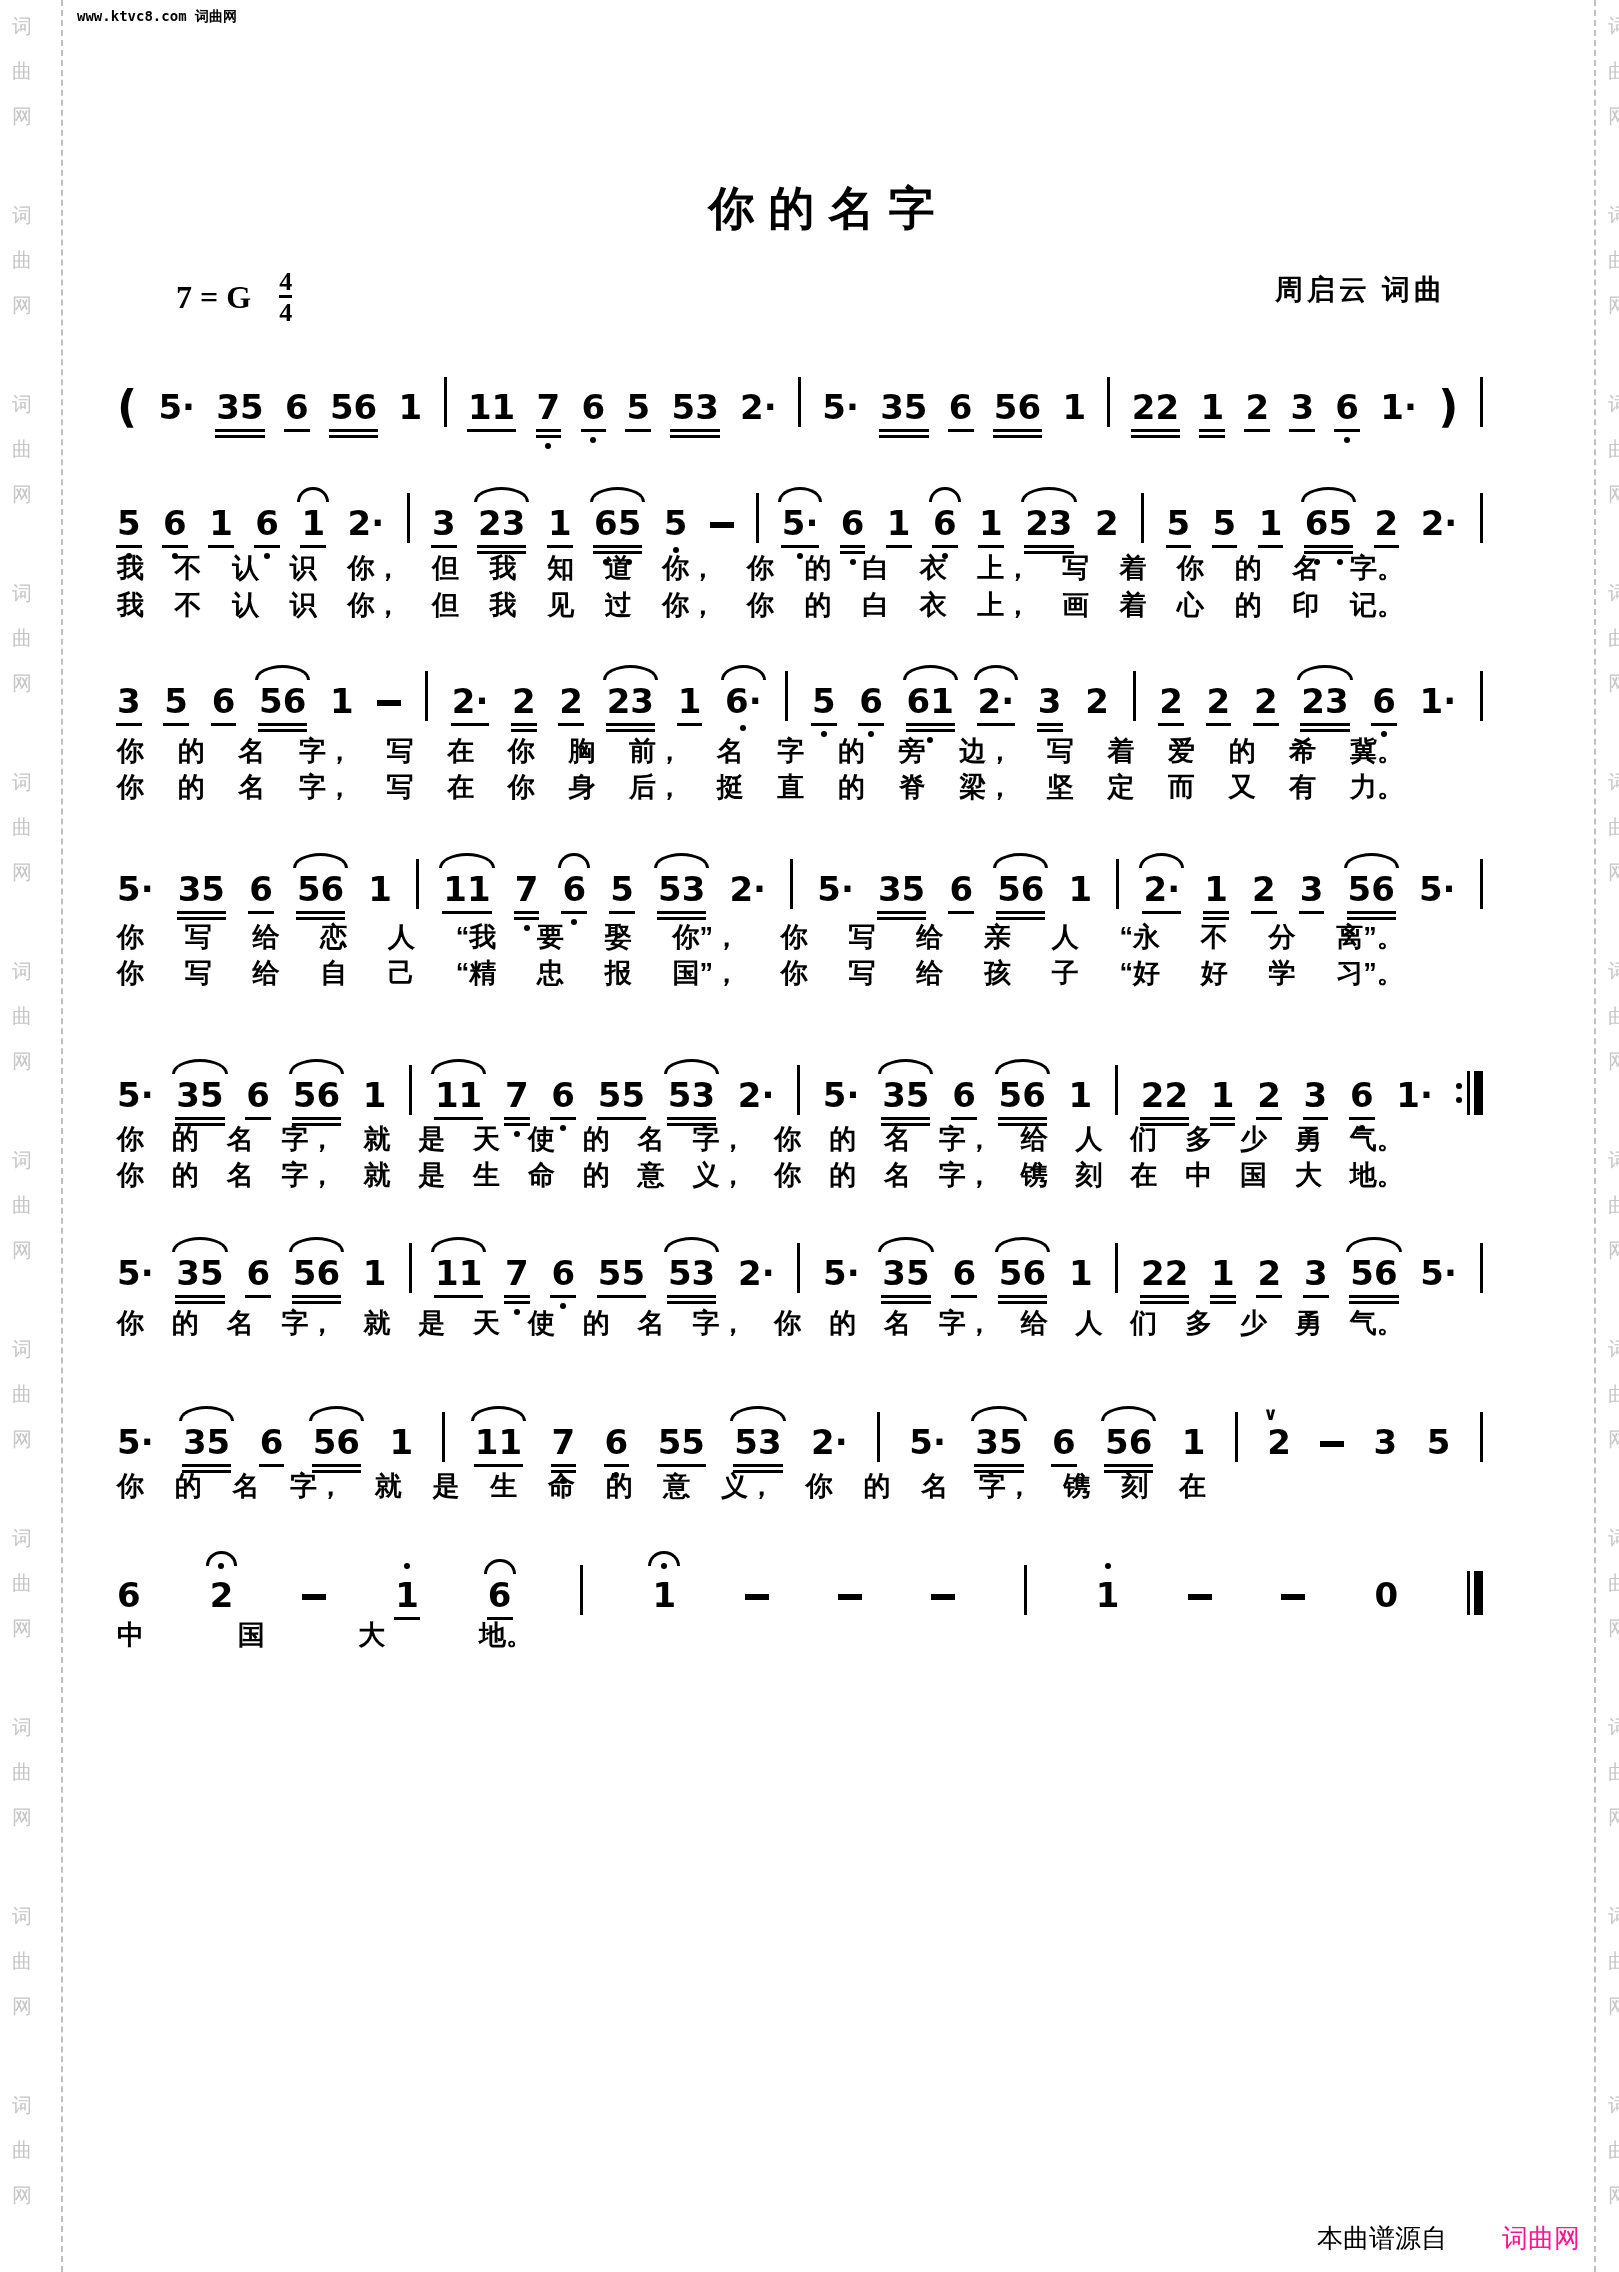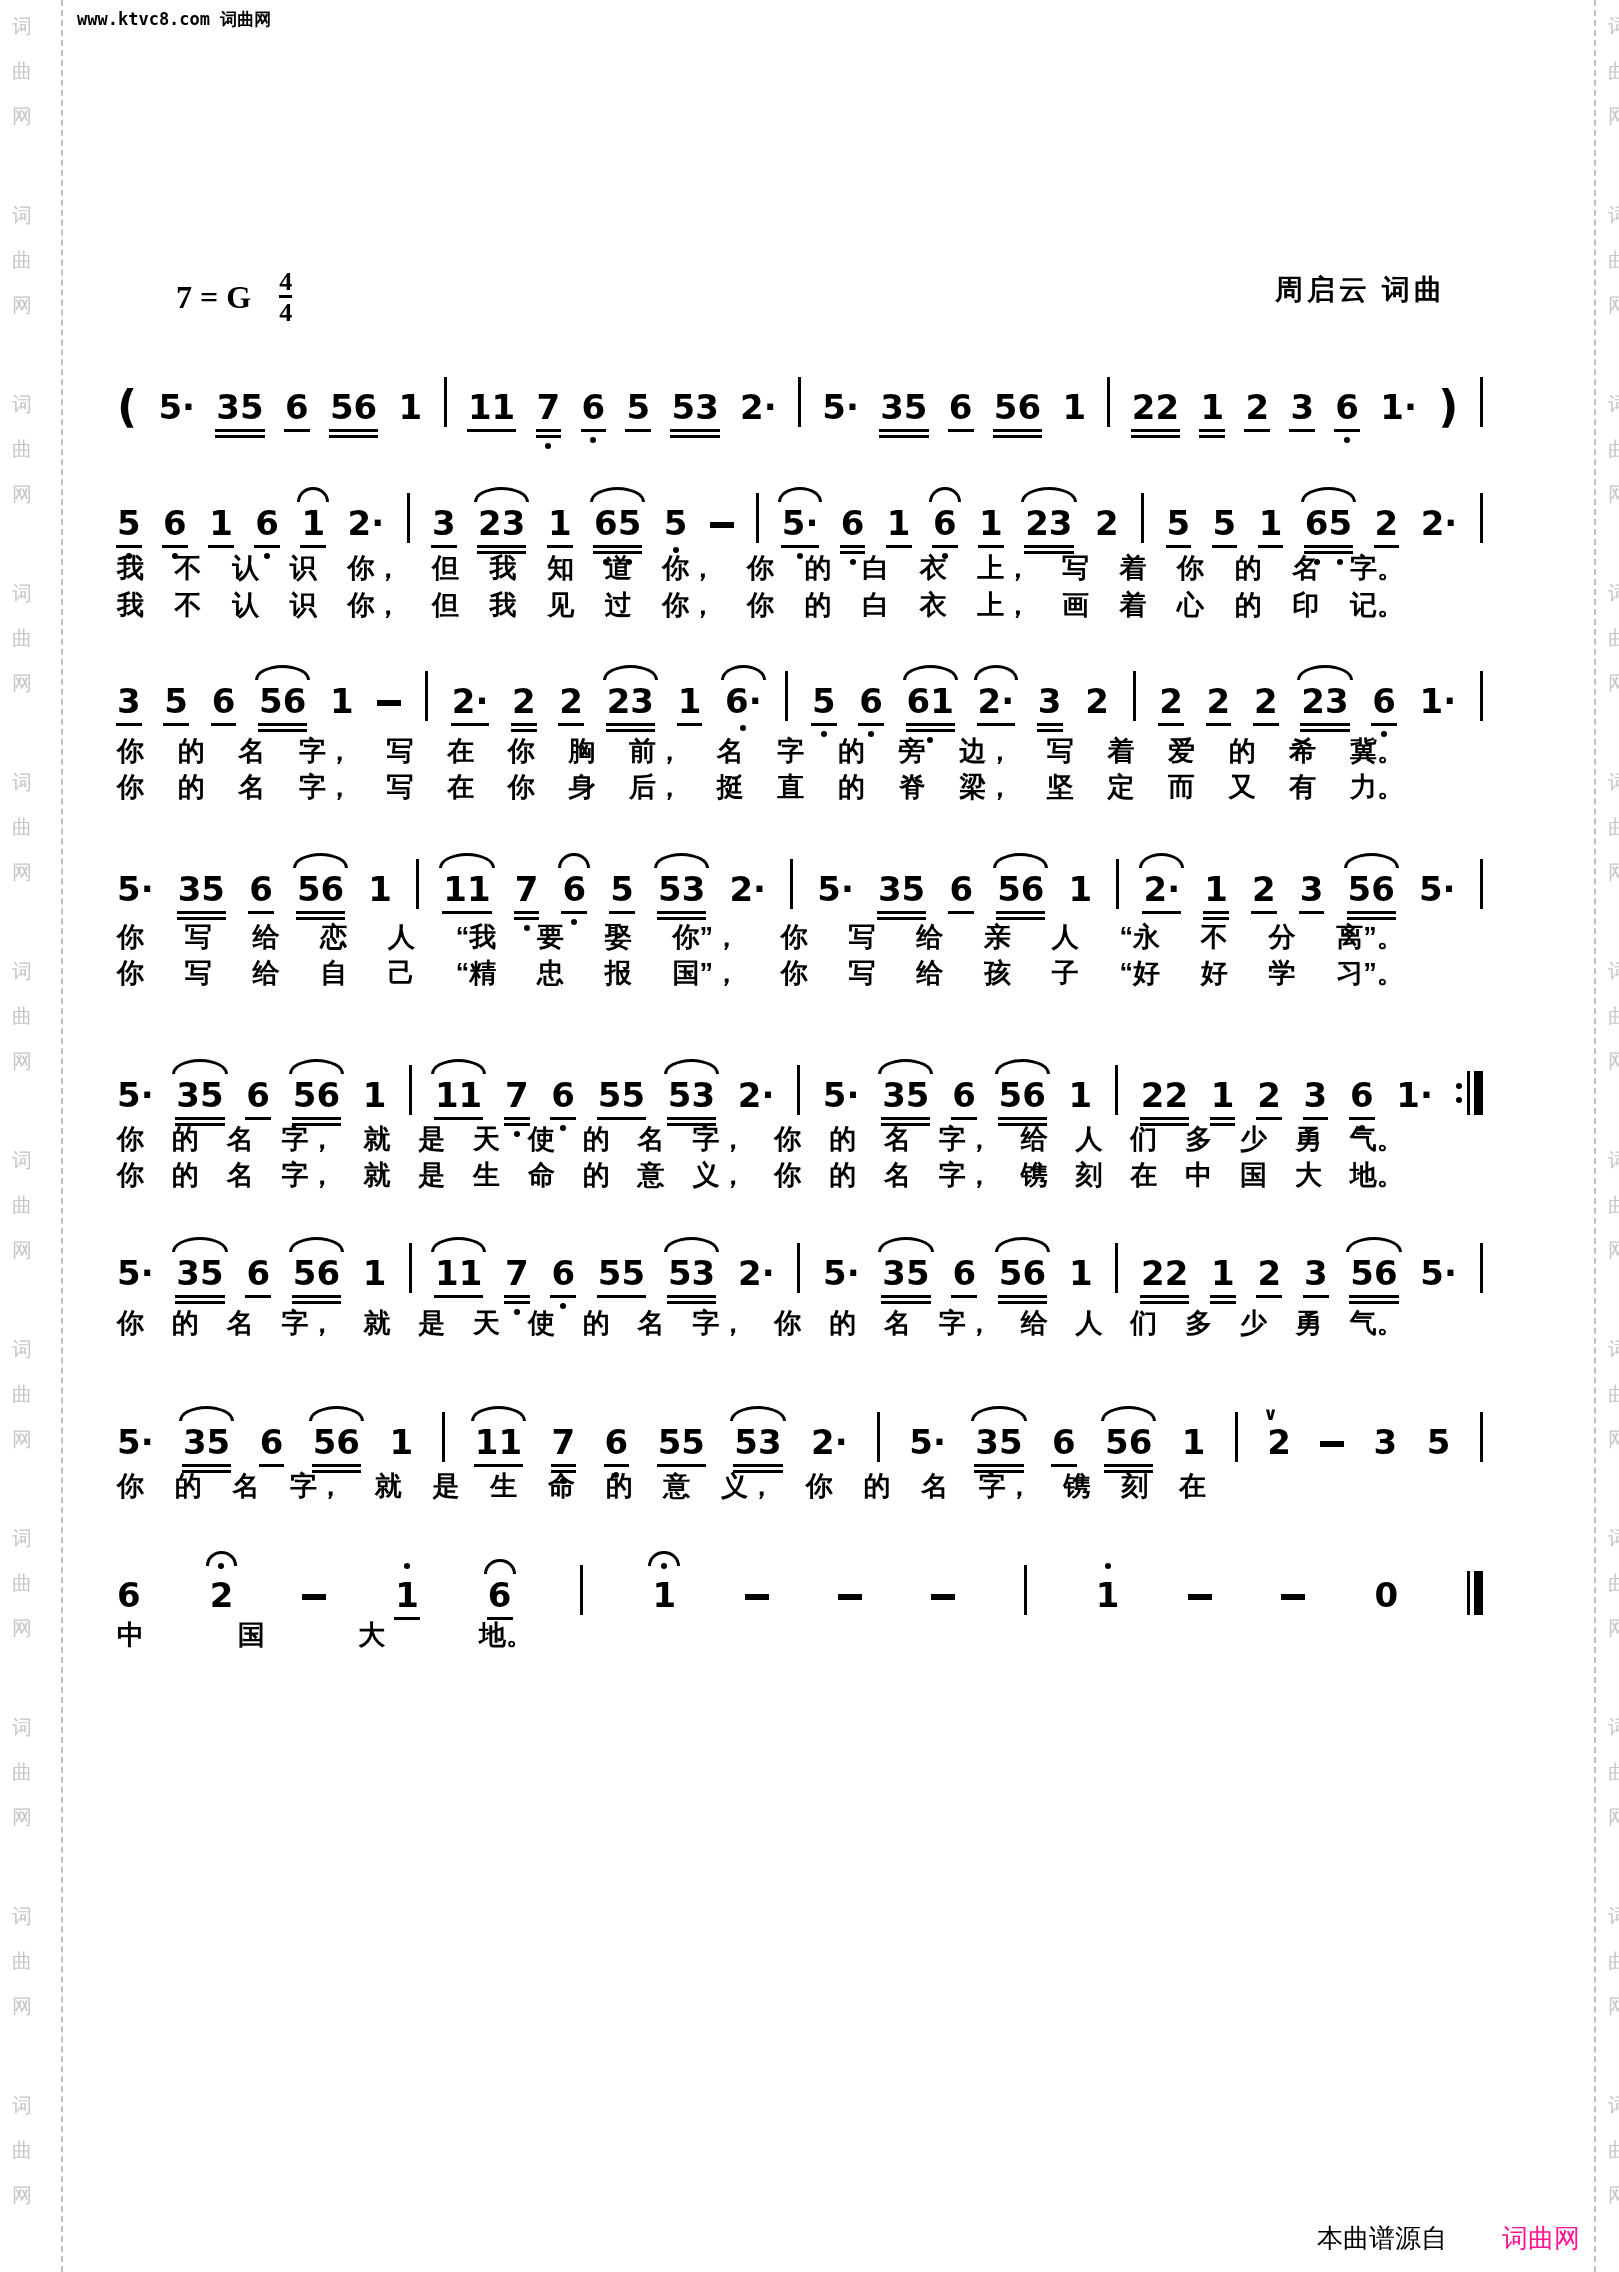--- a/index.html
+++ b/index.html
@@ -8,21 +8,21 @@
   
   .strip-line-left{position:absolute;left:61px;top:0;bottom:0;width:0;border-left:2px dashed #c0c0c0;}
   .strip-line-right{position:absolute;left:1594px;top:0;bottom:0;width:0;border-left:2px dashed #c0c0c0;}
   .strip-chars{position:absolute;top:4px;width:44px;display:flex;flex-direction:column;align-items:center;}
   .strip-chars.left{left:0;}
   .strip-chars.right{left:1596px;}
   .strip-chars span{font-size:20px;color:#c6c6c6;line-height:45px;}
   .strip-chars .gap{height:54px;}
   
   .wm-top{position:absolute;left:77px;top:8px;font-family:"DejaVu Sans Mono",monospace;
-          font-size:17px;font-weight:bold;color:#000;}
+          font-size:14px;font-weight:bold;color:#000;}
   
   .title{position:absolute;left:61px;width:1535px;top:178px;text-align:center;
          font-size:46px;font-weight:bold;letter-spacing:14px;}
   .keysig{position:absolute;left:176px;top:269px;font-family:"Liberation Serif",serif;
           font-size:32px;font-weight:bold;display:flex;align-items:center;}
   .frac{display:inline-flex;flex-direction:column;align-items:center;margin-left:28px;
         font-size:26px;line-height:1;}
   .frac .den{border-top:3px solid #000;padding-top:2px;}
   .credit{position:absolute;right:174px;top:271px;font-family:"Liberation Serif",serif;
           font-size:28px;font-weight:bold;letter-spacing:4px;}
@@ -163,20 +163,21 @@
       <span>网</span>
       <span class="gap"></span>
       <span>词</span>
       <span>曲</span>
       <span>网</span>
       <span class="gap"></span>
     </div>
 
   <div class="wm-top">www.ktvc8.com 词曲网</div>
 
+  <div class="title">你的名字</div>
 
   <div class="keysig">
     <span>7 = G</span>
     <span class="frac">
       <span class="num">4</span>
       <span class="den">4</span>
     </span>
   </div>
 
   <div class="credit">周启云 词曲</div>

